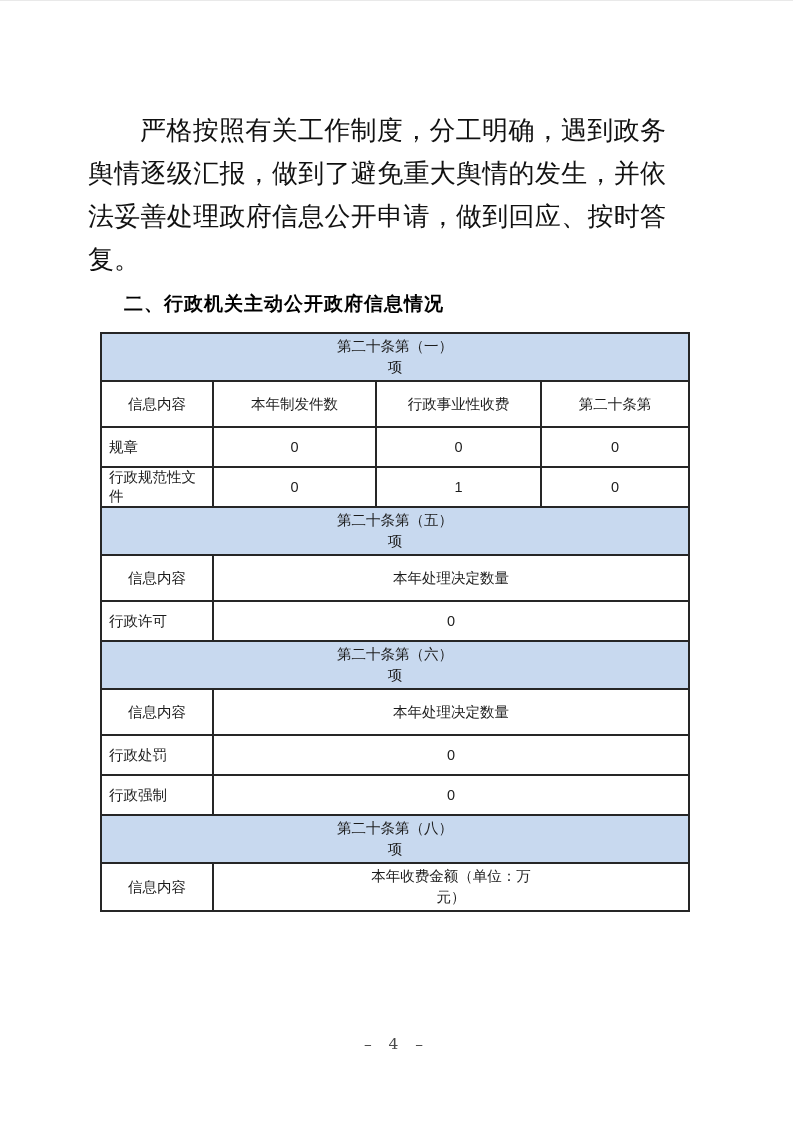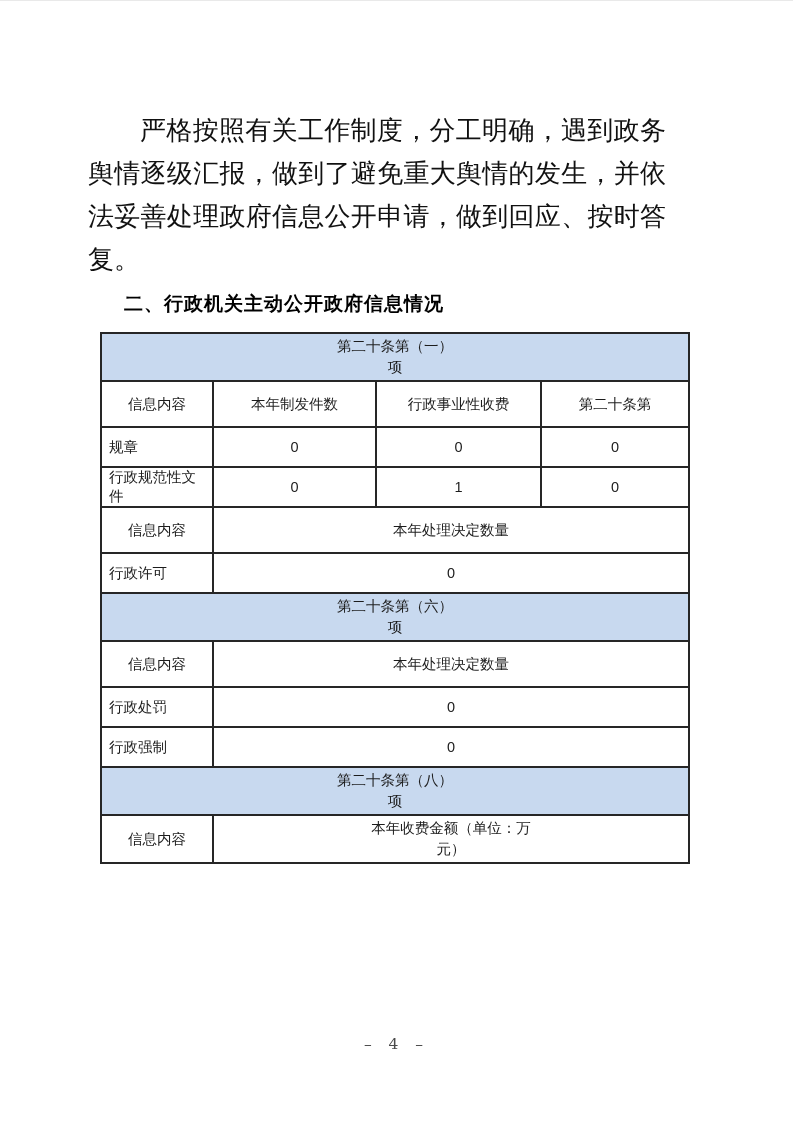--- a/index.html
+++ b/index.html
@@ -146,20 +146,25 @@
         <td class="num-cell">0</td>
       </tr>
       <tr>
         <td class="row-label">行政规范性文件</td>
         <td class="num-cell">0</td>
         <td class="num-cell">1</td>
         <td class="num-cell">0</td>
       </tr>
 
       <tr>
+        <td class="sec-header" colspan="4">
+          <span class="wrap-8">第二十条第（五）项</span>
+        </td>
+      </tr>
+      <tr>
         <td class="col-header">信息内容</td>
         <td class="col-header" colspan="3">本年处理决定数量</td>
       </tr>
       <tr>
         <td class="row-label">行政许可</td>
         <td class="num-cell" colspan="3">0</td>
       </tr>
 
       <tr>
         <td class="sec-header" colspan="4">

